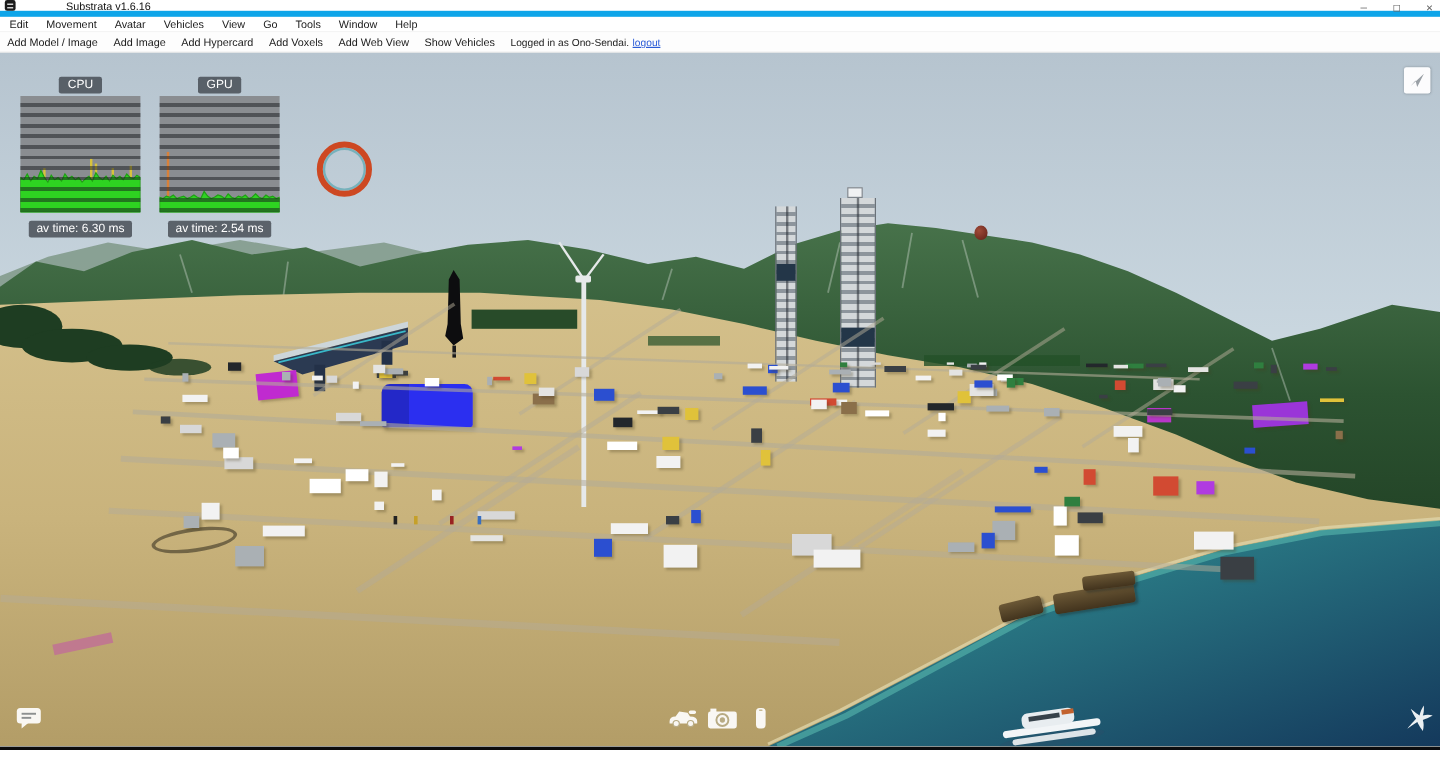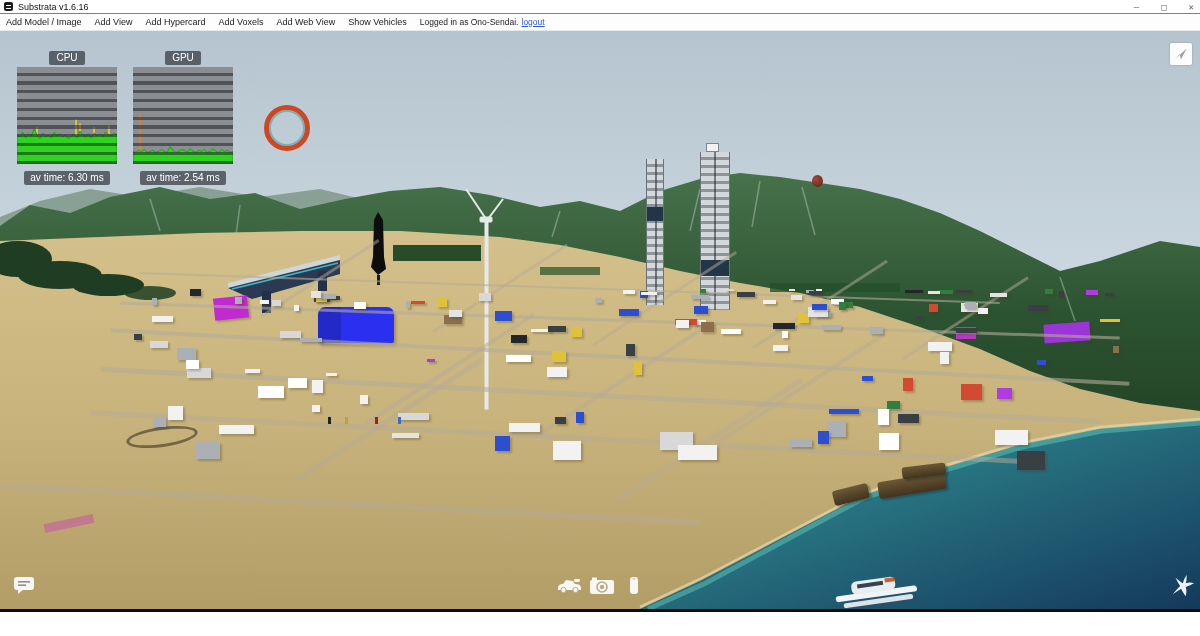--- a/index.html
+++ b/index.html
@@ -1,20 +1,20 @@
 <!DOCTYPE html>
 <html style="--accent-link: #2a5bd7; --sky-top: #b6c4cf; --sky-bottom: #d0dde5; --graph-green: #2ed321; --graph-bg: #8a8d91; --badge-bg: rgba(62,66,74,0.78);"><head>
 <meta charset="utf-8">
 <style>
   * { box-sizing: border-box; margin: 0; padding: 0; }
   body { font-family: "Liberation Sans", sans-serif; background:#222; }
   .app { position:relative; width:1200px; height:636px; background:#fff; overflow:hidden; }
 
   
-  .titlebar { position:relative; height:14px; background:#ffffff; display:flex; align-items:center; padding-left:4px; border-bottom:1px solid #0ea5e9;}
+  .titlebar { position:relative; height:14px; background:#ffffff; display:flex; align-items:center; padding-left:4px; border-bottom:5px solid #0ea5e9;gap:37px;}
   .app-icon { width:9px; height:9px; background:#1b1b1b; border-radius:2px; margin-right:5px; position:relative;}
   .app-icon:before, .app-icon:after { content:""; position:absolute; left:2px; right:2px; height:1px; background:#fff;}
   .app-icon:before { top:3px;} .app-icon:after{ top:6px;}
   .title-text { font-size:9px; color:#111; }
   .win-controls { position:absolute; right:6px; top:0; height:14px; display:flex; gap:22px; align-items:center;}
   .win-btn { font-size:9px; color:#666; line-height:14px; cursor:default; font-family:"DejaVu Sans Mono", monospace;}
 
   .menubar { height:13px; background:#fff; display:flex; align-items:center; gap:15px; padding-left:8px; border-bottom:1px solid #f2f2f2;}
   .menu-item { font-size:9px; color:#1a1a1a; }
 
@@ -71,25 +71,36 @@
   <div class="titlebar">
     <div class="app-icon"></div>
     <div class="title-text">Substrata v1.6.16</div>
     <div class="win-controls">
       <span class="win-btn">–</span>
       <span class="win-btn">□</span>
       <span class="win-btn">✕</span>
     </div>
   </div>
 
+  <div class="menubar">
+      <span class="menu-item">Edit</span>
+      <span class="menu-item">Movement</span>
+      <span class="menu-item">Avatar</span>
+      <span class="menu-item">Vehicles</span>
+      <span class="menu-item">View</span>
+      <span class="menu-item">Go</span>
+      <span class="menu-item">Tools</span>
+      <span class="menu-item">Window</span>
+      <span class="menu-item">Help</span>
+    </div>
 
   <div class="toolbar">
     <span style="display:flex;">
         <span class="tool-btn">Add Model / Image</span>
-        <span class="tool-btn">Add View</span>
+        <span class="tool-btn">Add Image</span>
         <span class="tool-btn">Add Hypercard</span>
         <span class="tool-btn">Add Voxels</span>
         <span class="tool-btn">Add Web View</span>
         <span class="tool-btn">Show Vehicles</span>
       </span>
     <span class="login-area">
       <span>Logged in as Ono-Sendai.</span><a href="#" class="logout-link">logout</a>
     </span>
   </div>
 

